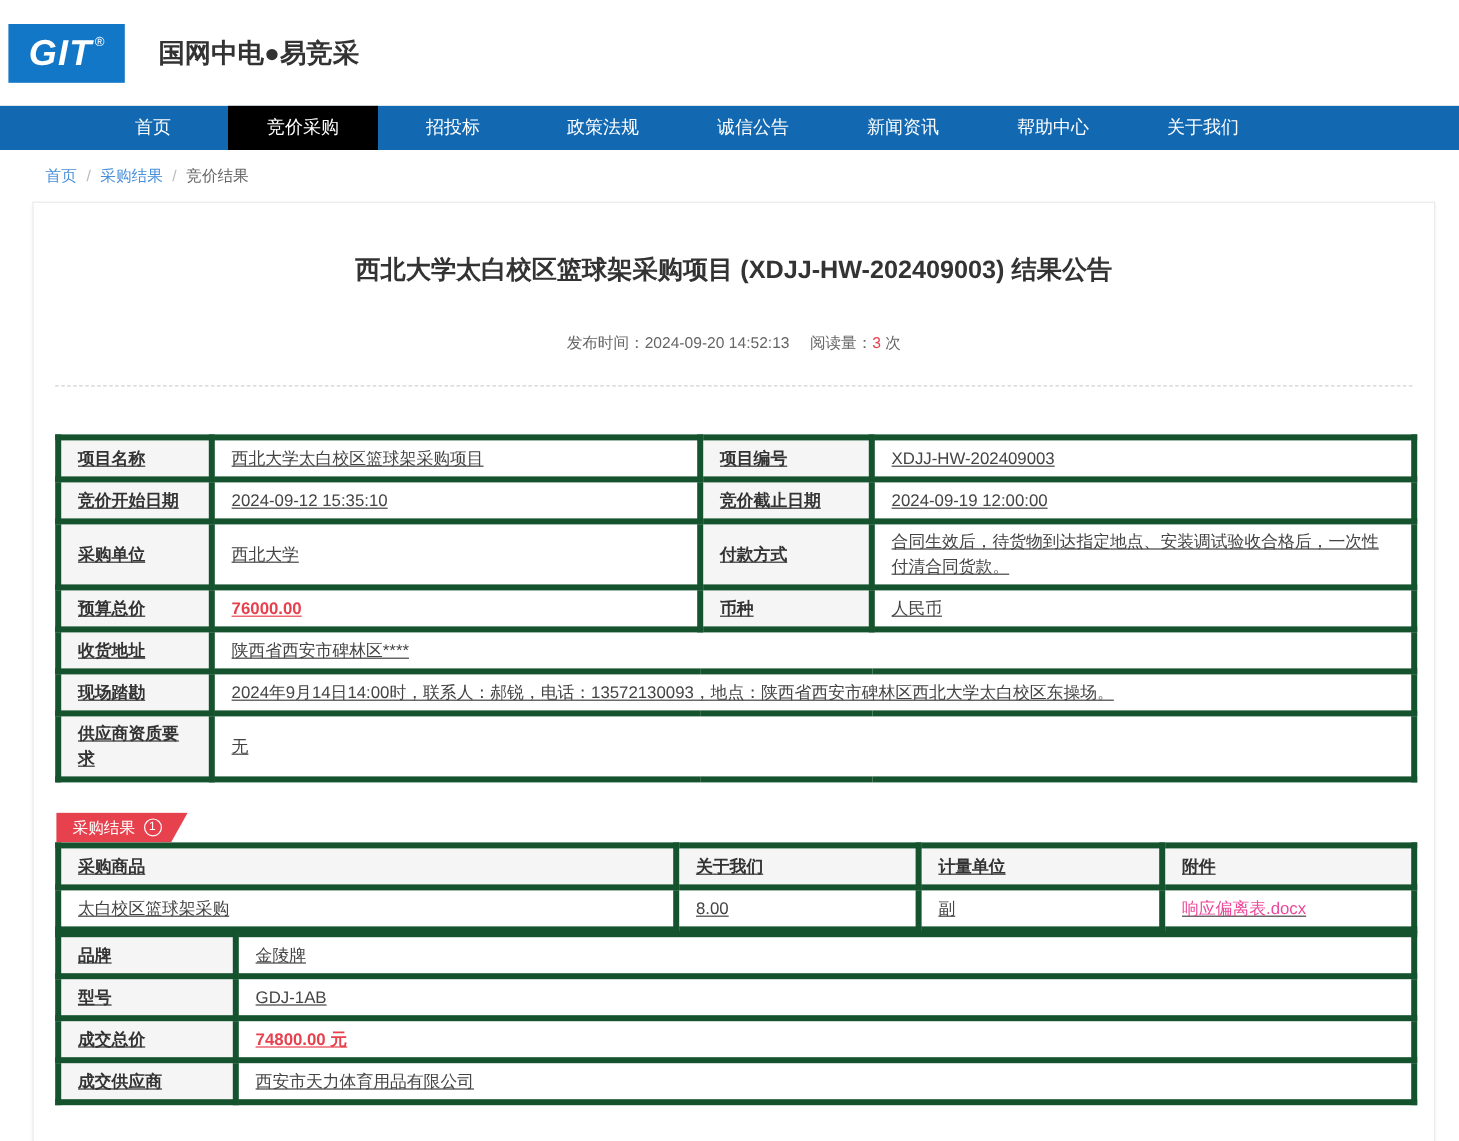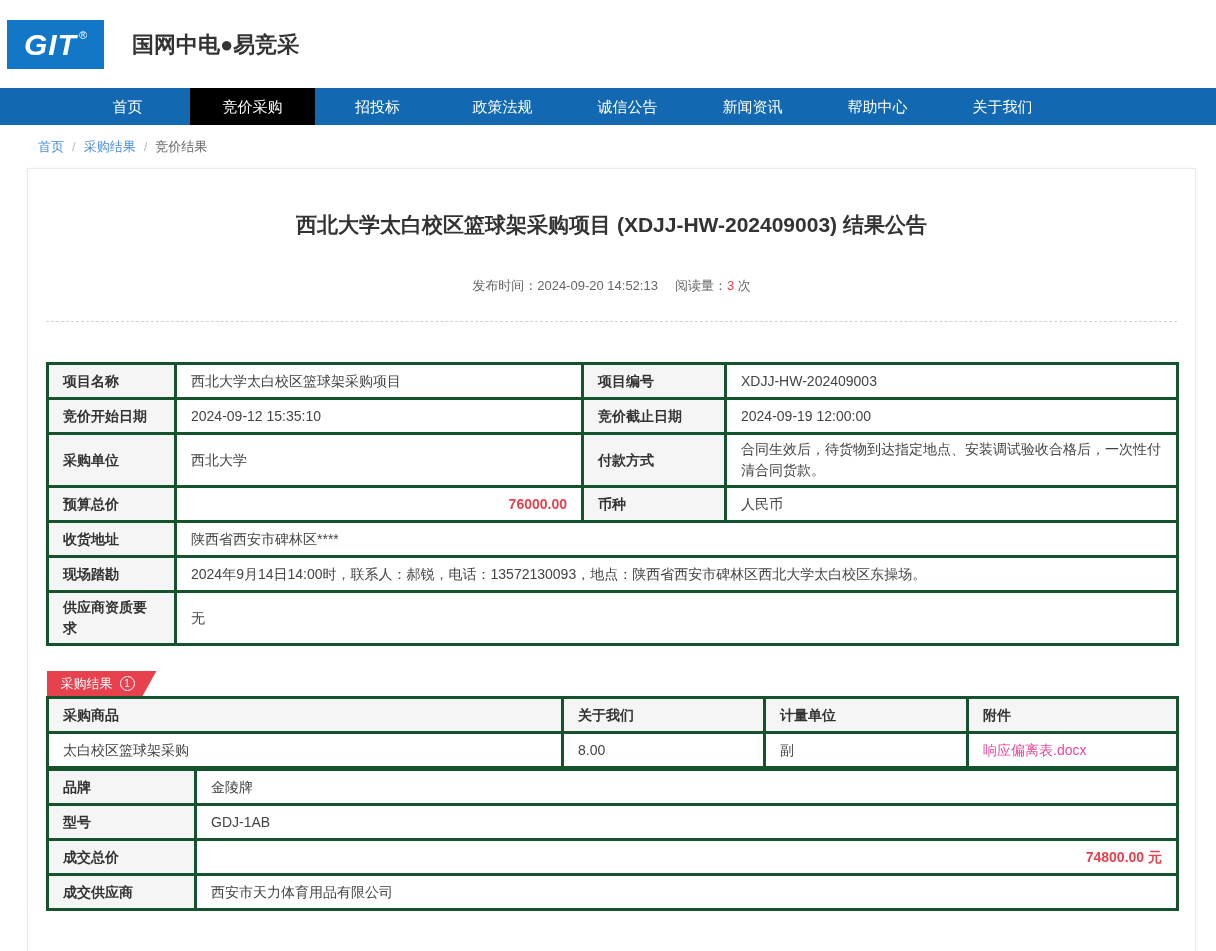--- a/index.html
+++ b/index.html
@@ -33,27 +33,27 @@
   .crumb-current { color:#666; }
 
   
   .panel { margin-left:27px; width:1169px; min-height:810px; background:#fff;
     border:1px solid #e8eaec; box-shadow:0 1px 4px rgba(0,0,0,0.05); padding:0 18px 30px 18px; }
   .article-title { text-align:center; font-size:21px; font-weight:bold; color:#333;
     padding-top:42px; }
   .article-meta { text-align:center; font-size:13px; color:#666; margin-top:38px; }
   .article-meta .views { margin-left:17px; }
   .red { color:#e8414e; }
-  .bold { font-weight:bold;text-align:right; }
+  .bold { font-weight:bold; }
   .dashed-sep { border:none; border-top:1px dashed #d2d2d2; margin-top:26px; }
 
   
   table { border-collapse:collapse; width:1130px; margin:0 auto; font-size:14px; table-layout:fixed; }
-  th, td { border:3px solid #14532d; text-align:left; vertical-align:middle;
-    padding:4px 14px; color:#444; line-height:1.5; }
+  th, td { border:5px solid #14532d; text-align:left; vertical-align:middle;
+    padding:4px 14px; color:#444; line-height:1.5;text-decoration:underline; }
   th { background:#f5f5f5; color:#333; font-weight:bold; }
   .details-table { margin-top:40px; }
   .details-table th, .details-table td { height:35px; }
   .results-table td, .results-table th, .results-bottom th, .results-bottom td { height:35px; }
   .link { color:#ec4899; text-decoration:none; cursor:pointer; }
 
   
   .badge-wrap { width:1130px; margin:25px auto 0 auto; }
   .result-badge { display:inline-flex; align-items:center; gap:7px; background:#e8414e; color:#fff;
     font-size:13px; height:25px; padding:0 22px 0 14px; 

